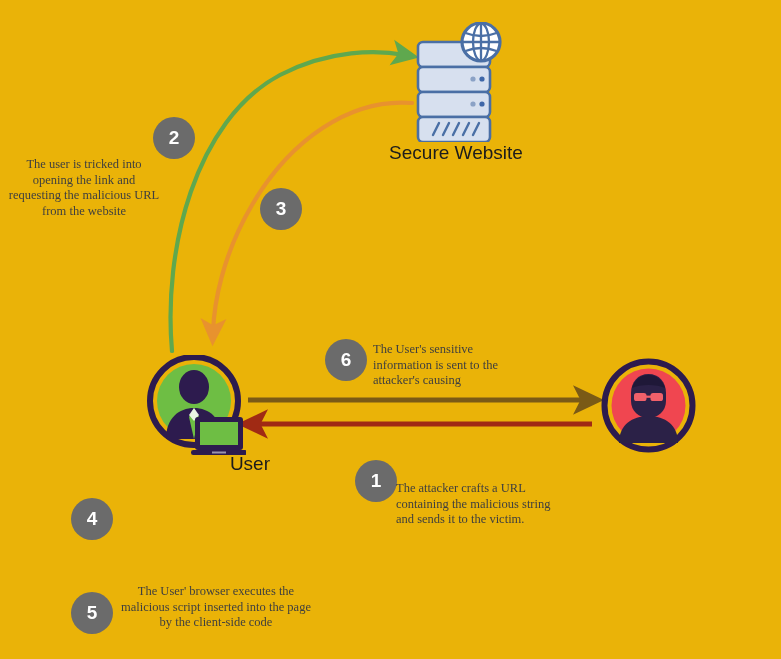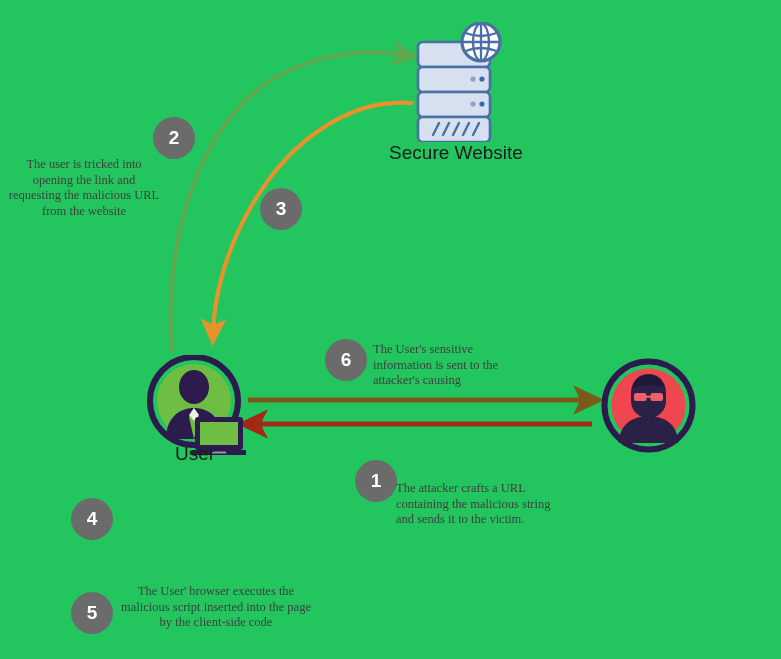--- a/index.html
+++ b/index.html
@@ -1,17 +1,17 @@
 <!DOCTYPE html>
 <html><head>
 <meta charset="utf-8">
 <style>
   html,body{margin:0;padding:0;background:#ffffff;}
   body{width:781px;height:659px;font-family:"Liberation Sans",sans-serif;color:#3a3a3a;}
-  #stage{position:relative;width:781px;height:659px;overflow:hidden;background:#22c55e;}
+  #stage{position:relative;width:781px;height:659px;overflow:hidden;background:#eab308;}
   .abs{position:absolute;}
   svg.layer{position:absolute;left:0;top:0;width:781px;height:659px;pointer-events:none;}
 
   .badge{
     position:absolute;width:42px;height:42px;border-radius:50%;
     background:#6b6b6b;color:#ffffff;font-weight:bold;font-size:19px;
     display:flex;align-items:center;justify-content:center;
     font-family:"Liberation Sans",sans-serif;
   }
   .note{
@@ -99,21 +99,21 @@
       <path d="M48,53 L53,62 L48,84 L43,62 Z"></path>
     </g>
     <path d="M48,53 L43,60 L48,66 L53,60 Z" fill="#ffffff" opacity="0.85"></path>
     <g>
       <rect x="49" y="62" width="48" height="33" rx="3" fill="#2d1b4e"></rect>
       <rect x="54" y="67" width="38" height="23" fill="#6ebe44"></rect>
       <rect x="45" y="95" width="56" height="5" rx="2.2" fill="#2d1b4e"></rect>
       <rect x="66" y="96.5" width="14" height="2" fill="#9a93ad"></rect>
     </g>
   </svg>
-  <div class="nodelabel" style="left:120px;top:443px;width:150px;">User</div>
+  <div class="nodelabel" style="left:120px;top:453px;width:150px;text-align:right;">User</div>
 
   <svg class="abs" style="left:601px;top:358px;width:95px;height:95px;" viewBox="0 0 95 95">
     <circle cx="47.5" cy="47.5" r="44" fill="none" stroke="#2d1b4e" stroke-width="6"></circle>
     <circle cx="47.5" cy="47.5" r="37" fill="#f04650"></circle>
     <g fill="#2b2147">
       <path d="M47.5,16 C58,16 65,24 65,35 L65,43 C65,53 57,60 47.5,60 C38,60 30,53 30,43 L30,35 C30,24 37,16 47.5,16 Z"></path>
       <path d="M18,85 C18,67 31,58 47.5,58 C64,58 77,67 77,85 Z"></path>
     </g>
     <path d="M31,30 C34,21 40,17 47.5,17 C55,17 61,21 64,30 C56,26 39,26 31,30 Z" fill="#1f1838"></path>
     <g fill="#f0606a">

